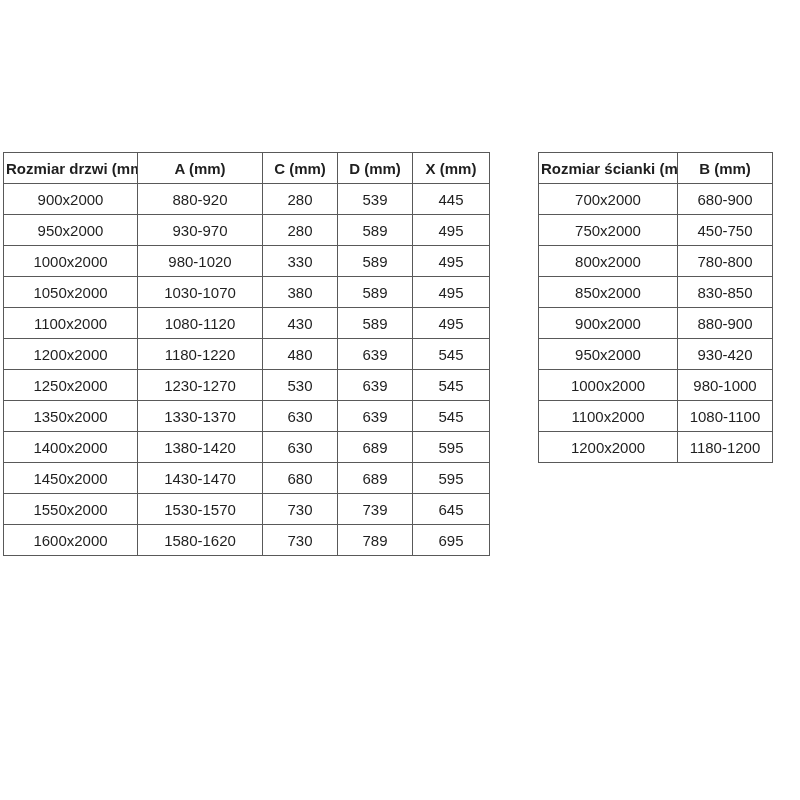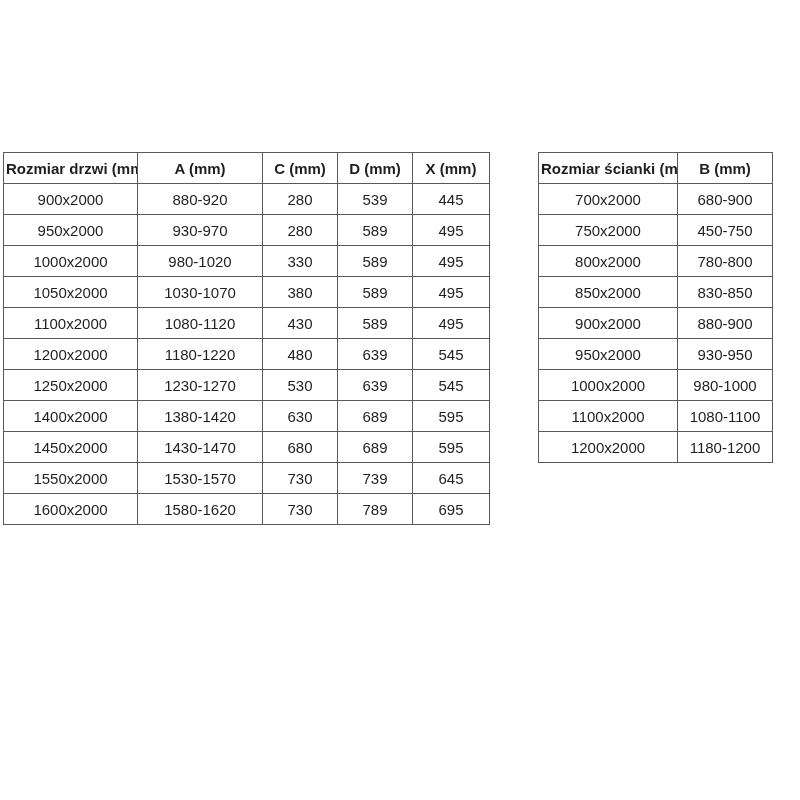--- a/index.html
+++ b/index.html
@@ -119,20 +119,27 @@
           <td>545</td>
         </tr>
         <tr>
           <td>1250x2000</td>
           <td>1230-1270</td>
           <td>530</td>
           <td>639</td>
           <td>545</td>
         </tr>
         <tr>
+          <td>1350x2000</td>
+          <td>1330-1370</td>
+          <td>630</td>
+          <td>639</td>
+          <td>545</td>
+        </tr>
+        <tr>
           <td>1400x2000</td>
           <td>1380-1420</td>
           <td>630</td>
           <td>689</td>
           <td>595</td>
         </tr>
         <tr>
           <td>1450x2000</td>
           <td>1430-1470</td>
           <td>680</td>
@@ -183,21 +190,21 @@
         <tr>
           <td>850x2000</td>
           <td>830-850</td>
         </tr>
         <tr>
           <td>900x2000</td>
           <td>880-900</td>
         </tr>
         <tr>
           <td>950x2000</td>
-          <td>930-950</td>
+          <td>930-420</td>
         </tr>
         <tr>
           <td>1000x2000</td>
           <td>980-1000</td>
         </tr>
         <tr>
           <td>1100x2000</td>
           <td>1080-1100</td>
         </tr>
         <tr>

